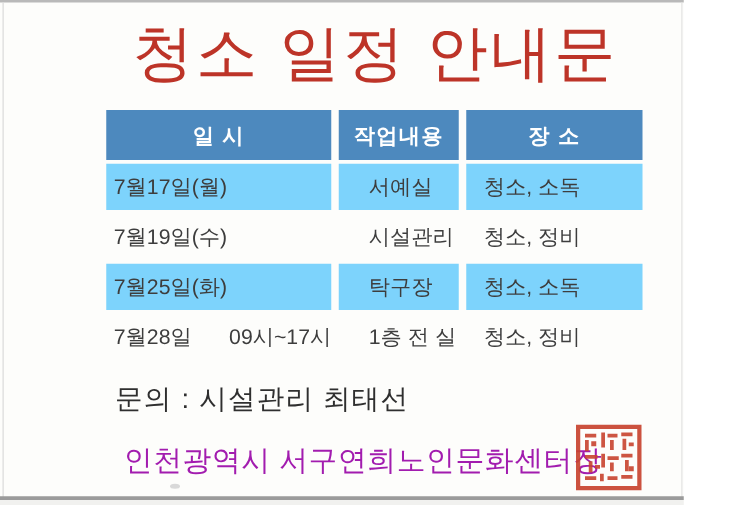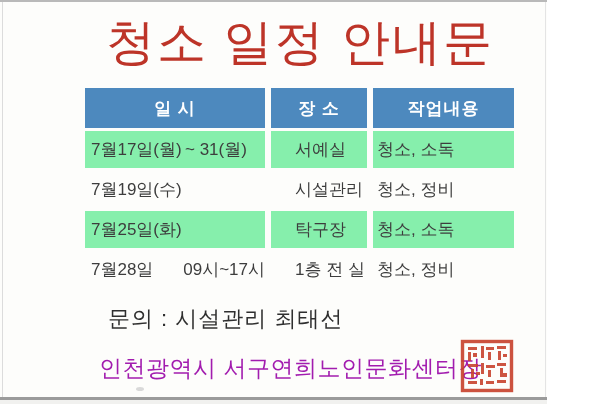--- a/index.html
+++ b/index.html
@@ -54,30 +54,30 @@
     white-space: nowrap;
   }
   .cell {
     height: 37px;
     display: flex;
     align-items: center;
     font-size: 17px;
     color: #3d3d3d;
     white-space: nowrap;
   }
-  .band { background: #86efac; }
+  .band { background: #7dd3fc; }
   .cell.datetime { padding-left: 6px; }
   .cell.place    { padding-left: 24px; }
-  .cell.task     { padding-left: 4px; }
+  .cell.task     { padding-left: 14px; }
   .date-part { display: inline-block; width: 94px; }
   .time-part { display: inline-block; }
 
   .contact {
     position: absolute;
-    left: 108px; top: 304px;
+    left: 92px; top: 304px;
     font-size: 22px;
     color: #2f2f2f;
     letter-spacing: 1px;
     white-space: nowrap;
   }
   .signature {
     position: absolute;
     left: 99px; top: 353px;
     font-size: 23px;
     color: #a21caf;
@@ -106,26 +106,25 @@
   <div class="scan-left"></div>
   <div class="scan-right"></div>
   <div class="scan-bottom"></div>
   <div class="scan-strip"></div>
 
   <div class="title">청소 일정 안내문</div>
 
   <div class="table">
 
     <div class="th">일 시</div>
+    <div class="th">작업내용</div>
     <div class="th">장 소</div>
-    <div class="th">작업내용</div>
 
     <div class="cell datetime band">
       <span class="date-part">7월17일(월)</span>
-      <span class="time-part">~ 31(월)</span>
     </div>
     <div class="cell place band">서예실</div>
     <div class="cell task band">청소, 소독</div>
 
     <div class="cell datetime">
       <span class="date-part">7월19일(수)</span>
     </div>
     <div class="cell place">시설관리</div>
     <div class="cell task">청소, 정비</div>
 

